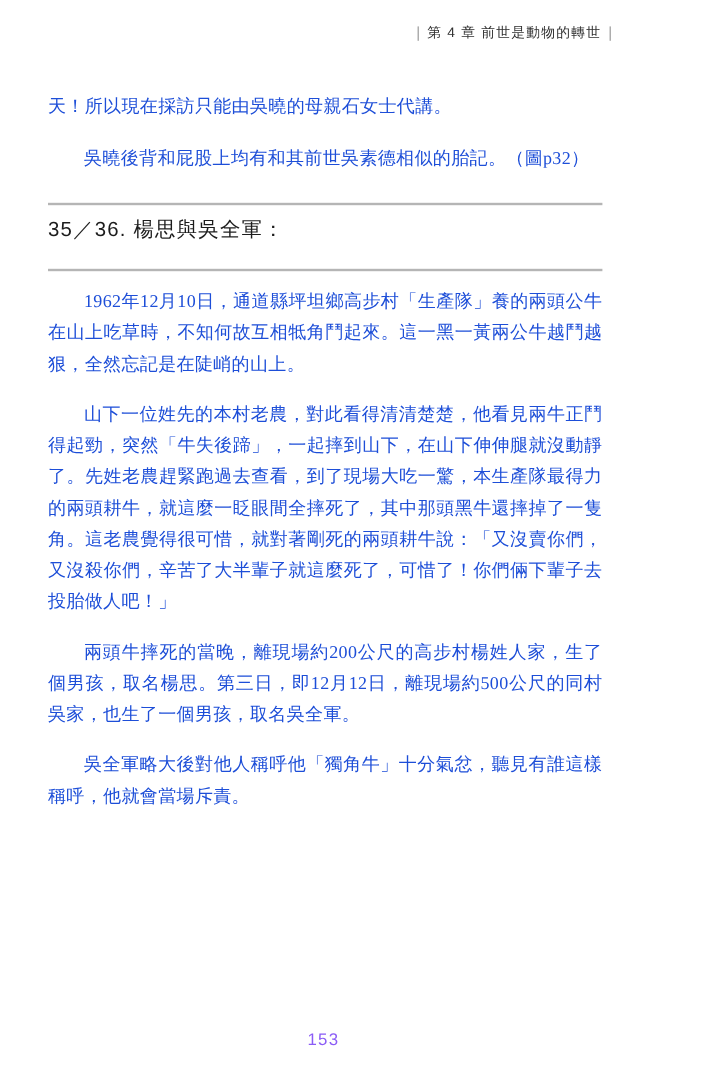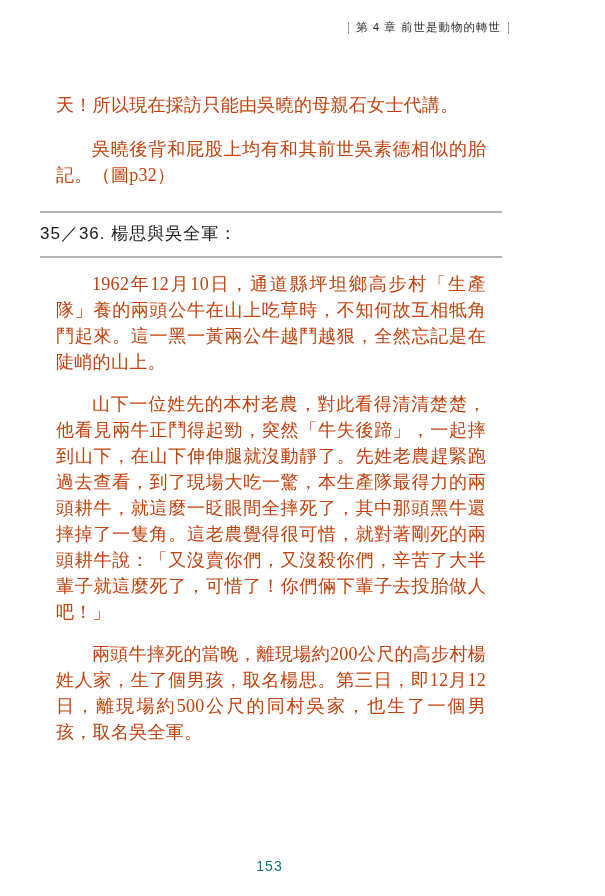--- a/index.html
+++ b/index.html
@@ -34,36 +34,36 @@
     height: 12px;
     background: #9a9a9a;
   }
   .content {
     position: absolute;
     left: 40px;
     right: 37px;
     top: 76px;
   }
   p.body {
-    margin: 16px;
-    font-size: 18px;
+    margin: 0;
+    font-size: 15px;
     line-height: 26px;
     text-align: justify;
     text-indent: 2em;
     letter-spacing: 0.3px;
-    color: #c2410c;
+    color: #1d4ed8;
   }
   p.body.no-indent { text-indent: 0; }
   p.body.gap { margin-top: 16px; }
   p.body.gap-lg { margin-top: 18px; }
   .section-heading {
     margin-top: 23px;
     border-top: 2px solid #b5b5b5;
     border-bottom: 2px solid #b5b5b5;
-    padding: 9px 0 10px 0;
+    padding: 9px 0 20px 0;
   }
   .section-number {
     font-family: "Liberation Sans", "DejaVu Sans", sans-serif;
     font-size: 17px;
     line-height: 24px;
     letter-spacing: 1px;
     color: #1c1c1c;
   }
   .section-title {
     font-family: "Liberation Sans", "DejaVu Sans", sans-serif;
@@ -76,21 +76,21 @@
   }
   .page-footer {
     position: absolute;
     bottom: 22px;
     left: 0;
     width: 100%;
     text-align: center;
     font-family: "Liberation Sans", "DejaVu Sans", sans-serif;
     font-size: 14px;
     letter-spacing: 1px;
-    color: #0f766e;
+    color: #8b5cf6;
   }
 </style>
 </head>
 <body>
 
 <div class="page">
 
   <div class="running-header">
     <span class="header-bar"></span>
     <span>第 4 章 前世是動物的轉世</span>
@@ -108,18 +108,19 @@
     </div>
 
     <p class="body" style="margin-top:13px">1962年12月10日，通道縣坪坦鄉高步村「生產隊」養的兩頭公牛在山上吃草時，不知何故互相牴角鬥起來。這一黑一黃兩公牛越鬥越狠，全然忘記是在陡峭的山上。</p>
 
     <p class="body gap">山下一位姓先的本村老農，對此看得清清楚楚，他看見兩牛正鬥得起勁，突然「牛失後蹄」，一起摔到山下，在山下伸伸腿就沒動靜了。先姓老農趕緊跑過去查看，到了現場大吃一驚，本生產隊最得力的兩頭耕牛，就這麼一眨眼間全摔死了，其中那頭黑牛還摔掉了一隻角。這老農覺得很可惜，就對著剛死的兩頭耕牛說：「又沒賣你們，又沒殺你們，辛苦了大半輩子就這麼死了，可惜了！你們倆下輩子去投胎做人吧！」</p>
 
     <p class="body gap">兩頭牛摔死的當晚，離現場約200公尺的高步村楊姓人家，生了個男孩，取名楊思。第三日，即12月12日，離現場約500公尺的同村吳家，也生了一個男孩，取名吳全軍。</p>
 
 
 
+    <p class="body gap">吳全軍略大後對他人稱呼他「獨角牛」十分氣忿，聽見有誰這樣稱呼，他就會當場斥責。</p>
 
   </div>
 
   <div class="page-footer">153</div>
 
 </div>
 
 </body></html>

